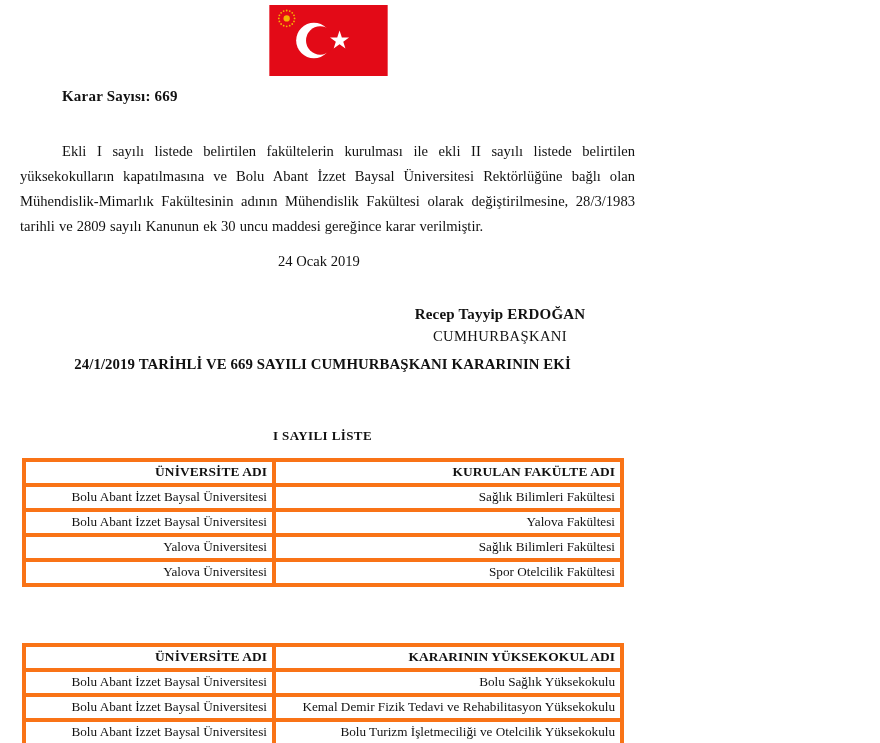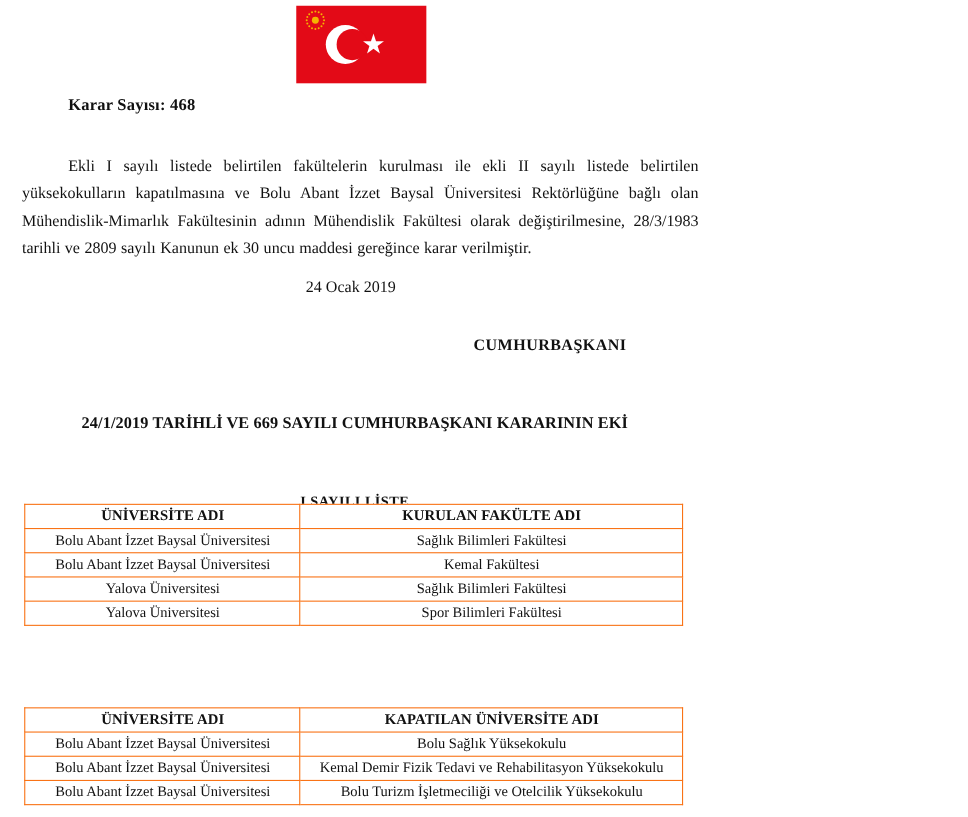--- a/index.html
+++ b/index.html
@@ -72,70 +72,70 @@
     text-align: center;
   }
   .signer-name {
     font-size: 15px;
     font-weight: bold;
     line-height: 22px;
     letter-spacing: 0.2px;
   }
   .signer-title {
     font-size: 14.6px;
-    font-weight: bold;
+    font-weight: normal;
     line-height: 22px;
     letter-spacing: 0.4px;
   }
 
   
   .annex-heading {
     position: absolute;
     left: 0;
-    top: 377px;
+    top: 356px;
     width: 645px;
     text-align: center;
     font-size: 14.8px;
     font-weight: bold;
     letter-spacing: 0.1px;
   }
 
   
   .list-title {
     position: absolute;
     width: 645px;
     left: 0;
     text-align: center;
     font-size: 13px;
     font-weight: bold;
     letter-spacing: 0.4px;
   }
-  .list-title-1 { top: 428px; margin-top: 20px; }
+  .list-title-1 { top: 428px; }
   .list-title-2 { top: 612px; margin-top: 32px; }
 
   
   table.decree-table {
     position: absolute;
     left: 22px;
     width: 598px;
     border-collapse: collapse;
     table-layout: fixed;
     font-size: 13.2px;
     background: #fff;
   }
   table.table-one { top: 458px; }
   table.table-two { top: 643px; }
 
   table.decree-table td,
   table.decree-table th {
-    border: 1px solid #f97316;
+    border: 4px solid #f97316;
     padding: 1px 5px 2px 6px;
     height: 18px;
     line-height: 16px;
-    text-align: center;
+    text-align: right;
     vertical-align: middle;
     white-space: nowrap;
     overflow: hidden;
   }
   table.decree-table th {
     font-weight: bold;
     font-size: 13.4px;
     letter-spacing: 0.1px;
   }
   table.decree-table col.col-university { width: 250px; }
@@ -172,27 +172,28 @@
         <circle cx="-18.5" cy="7.7" r="2.3"></circle>
         <circle cx="-20" cy="0" r="2.3"></circle>
         <circle cx="-18.5" cy="-7.7" r="2.3"></circle>
         <circle cx="-14.1" cy="-14.1" r="2.3"></circle>
         <circle cx="-7.7" cy="-18.5" r="2.3"></circle>
       </g>
     </g>
   </svg>
 </div>
 
-<div class="karar-sayisi">Karar Sayısı: 468</div>
+<div class="karar-sayisi">Karar Sayısı: 669</div>
 
 <p class="body-paragraph">Ekli I sayılı listede belirtilen fakültelerin kurulması ile ekli II sayılı listede belirtilen yüksekokulların kapatılmasına ve Bolu Abant İzzet Baysal Üniversitesi Rektörlüğüne bağlı olan Mühendislik-Mimarlık Fakültesinin adının Mühendislik Fakültesi olarak değiştirilmesine, 28/3/1983 tarihli ve 2809 sayılı Kanunun ek 30 uncu maddesi gereğince karar verilmiştir.</p>
 
 <div class="decree-date">24 Ocak 2019</div>
 
 <div class="signature-block">
+  <div class="signer-name">Recep Tayyip ERDOĞAN</div>
   <div class="signer-title">CUMHURBAŞKANI</div>
 </div>
 
 <div class="annex-heading">24/1/2019 TARİHLİ VE 669 SAYILI CUMHURBAŞKANI KARARININ EKİ</div>
 
 <div class="list-title list-title-1">I SAYILI LİSTE</div>
 
 <table class="decree-table table-one">
   <colgroup>
     <col class="col-university">
@@ -204,44 +205,44 @@
       <th>KURULAN FAKÜLTE ADI</th>
     </tr>
   </thead>
   <tbody>
     <tr>
       <td>Bolu Abant İzzet Baysal Üniversitesi</td>
       <td>Sağlık Bilimleri Fakültesi</td>
     </tr>
     <tr>
       <td>Bolu Abant İzzet Baysal Üniversitesi</td>
-      <td>Kemal Fakültesi</td>
+      <td>Yalova Fakültesi</td>
     </tr>
     <tr>
       <td>Yalova Üniversitesi</td>
       <td>Sağlık Bilimleri Fakültesi</td>
     </tr>
     <tr>
       <td>Yalova Üniversitesi</td>
-      <td>Spor Bilimleri Fakültesi</td>
+      <td>Spor Otelcilik Fakültesi</td>
     </tr>
   </tbody>
 </table>
 
 <div class="list-title list-title-2">II SAYILI LİSTE</div>
 
 <table class="decree-table table-two">
   <colgroup>
     <col class="col-university">
     <col class="col-value">
   </colgroup>
   <thead>
     <tr>
       <th>ÜNİVERSİTE ADI</th>
-      <th>KAPATILAN ÜNİVERSİTE ADI</th>
+      <th>KARARININ YÜKSEKOKUL ADI</th>
     </tr>
   </thead>
   <tbody>
     <tr>
       <td>Bolu Abant İzzet Baysal Üniversitesi</td>
       <td>Bolu Sağlık Yüksekokulu</td>
     </tr>
     <tr>
       <td>Bolu Abant İzzet Baysal Üniversitesi</td>
       <td>Kemal Demir Fizik Tedavi ve Rehabilitasyon Yüksekokulu</td>

